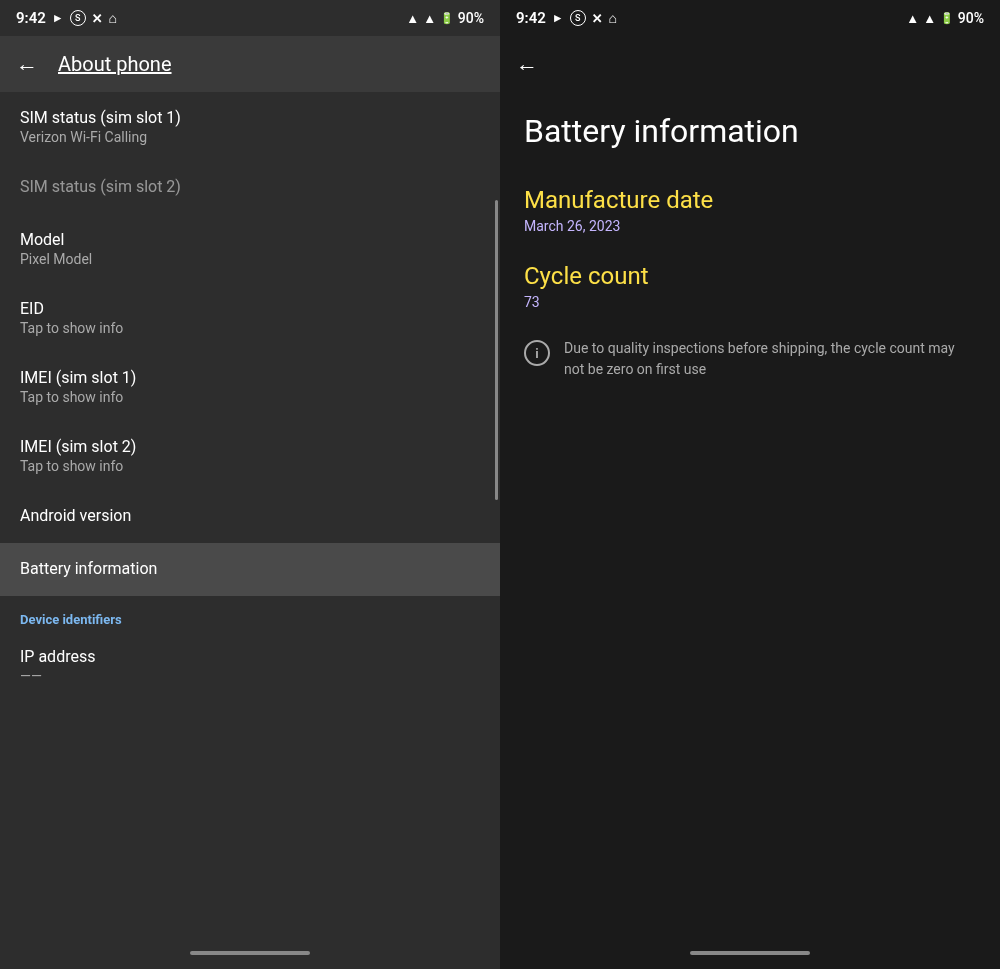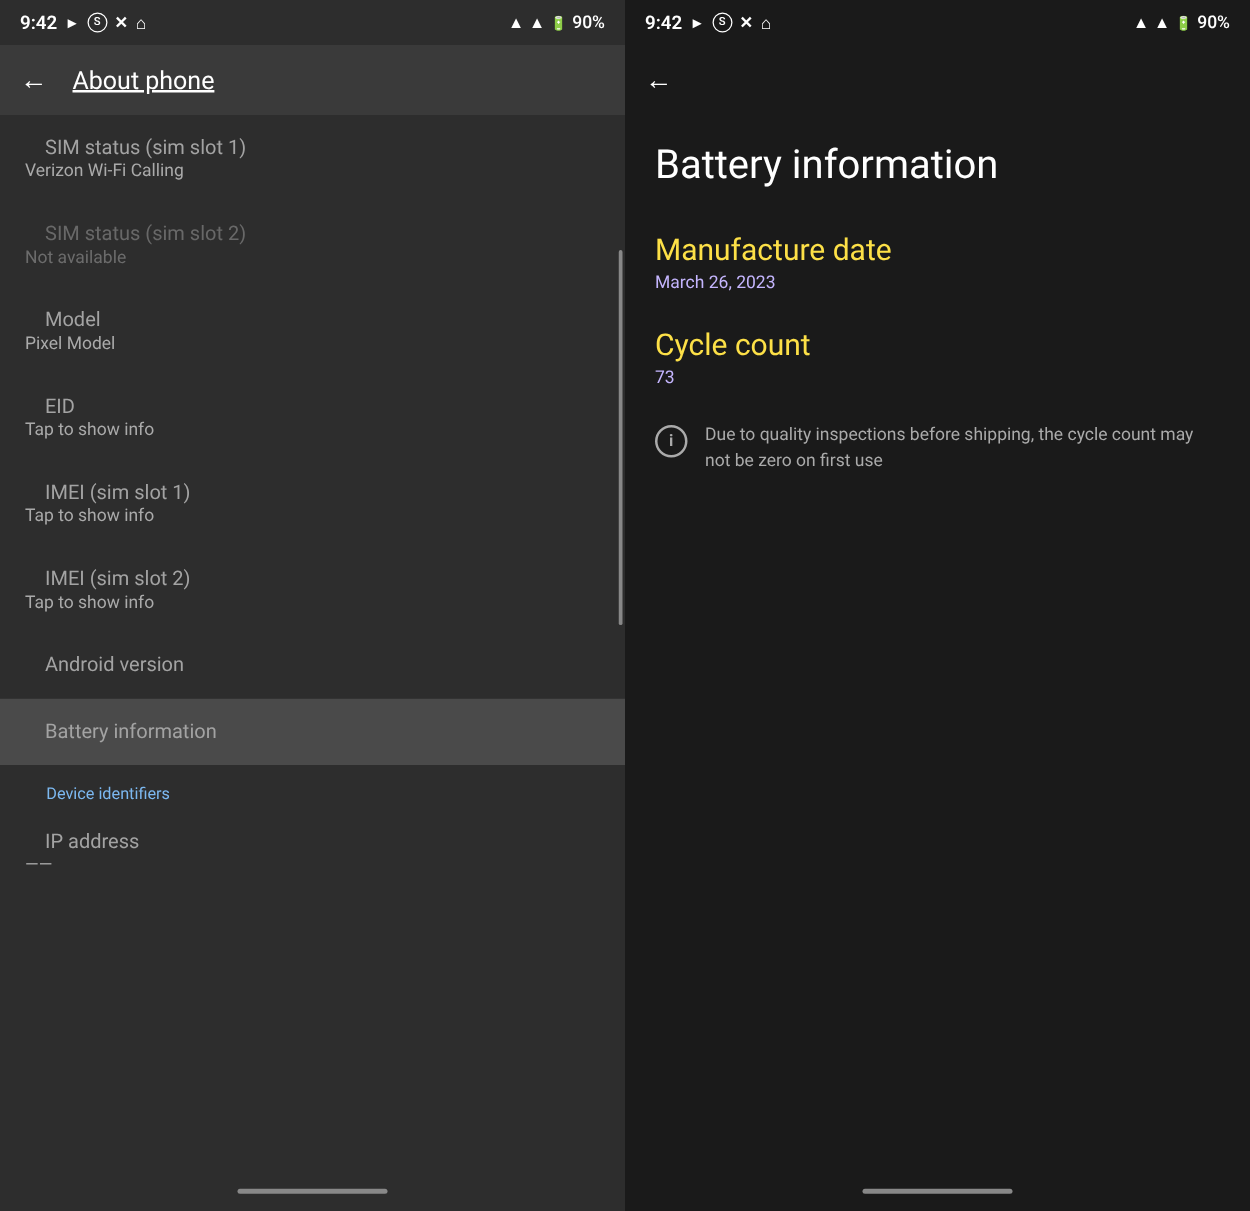--- a/index.html
+++ b/index.html
@@ -87,37 +87,36 @@
 
     .settings-item.active {
       background: #4a4a4a;
     }
 
     .settings-item.disabled {
       opacity: 0.5;
     }
 
     .settings-item-title {
-      color: #a3a3a3;
+      color: #ffffff;
       font-size: 16px;
       font-weight: 400;
       margin-bottom: 2px;
-      margin-left: 16px;
     }
 
     .settings-item-subtitle {
       color: #aaaaaa;
       font-size: 14px;
     }
 
     .section-header {
-      padding: 16px 20px 4px 37px;
+      padding: 16px 20px 4px 20px;
       color: #7cb8f0;
       font-size: 13px;
-      font-weight: 400;
+      font-weight: 700;
     }
 
     
     .scroll-indicator {
       position: absolute;
       right: 2px;
       top: 200px;
       width: 3px;
       height: 300px;
       background: #888;
@@ -254,21 +253,20 @@
 
   <div class="settings-list">
 
     <div class="settings-item">
       <div class="settings-item-title">SIM status (sim slot 1)</div>
       <div class="settings-item-subtitle">Verizon Wi-Fi Calling</div>
     </div>
 
     <div class="settings-item disabled">
       <div class="settings-item-title">SIM status (sim slot 2)</div>
-      <div class="settings-item-subtitle">Not available</div>
     </div>
 
     <div class="settings-item">
       <div class="settings-item-title">Model</div>
       <div class="settings-item-subtitle">Pixel Model</div>
     </div>
 
     <div class="settings-item">
       <div class="settings-item-title">EID</div>
       <div class="settings-item-subtitle">Tap to show info</div>

